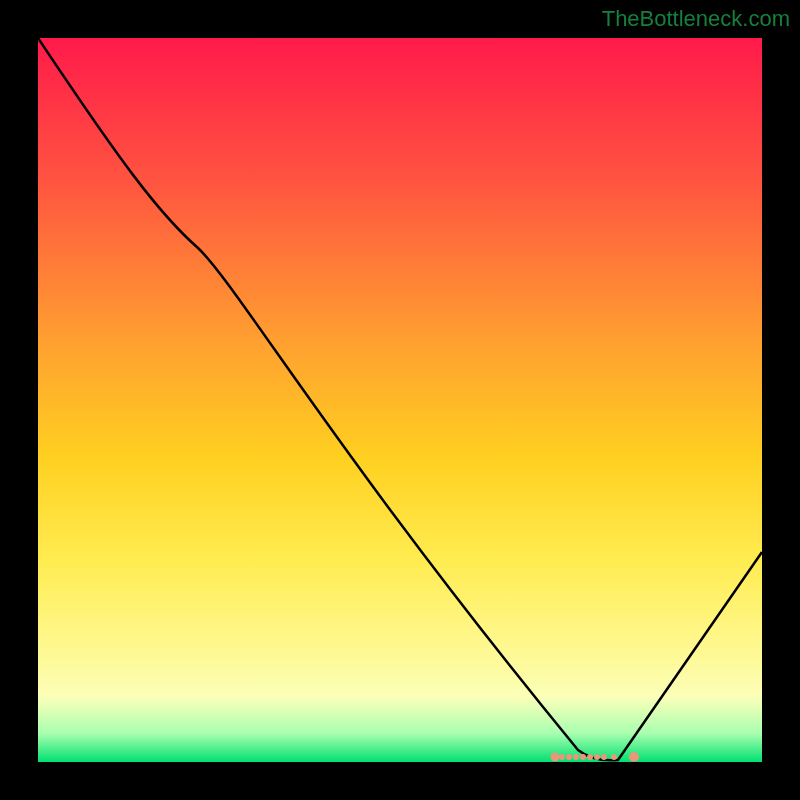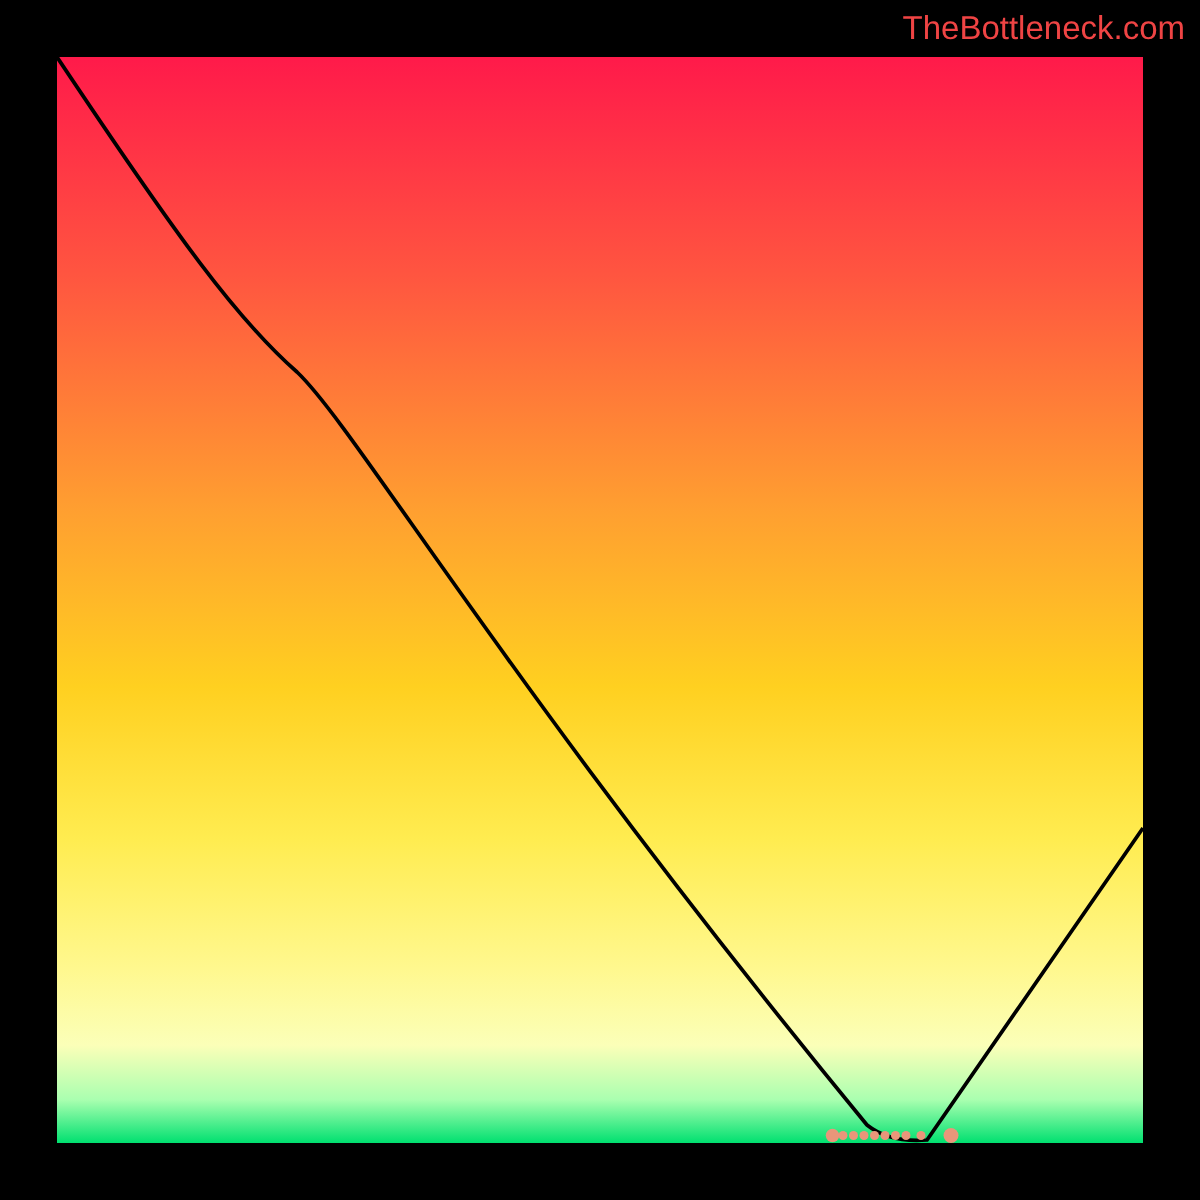--- a/index.html
+++ b/index.html
@@ -14,21 +14,21 @@
   .container {
     position: relative;
     width: 800px;
     height: 800px;
     background: #000;
   }
   .watermark {
     position: absolute;
     top: 6px;
     right: 10px;
-    color: #ef4444;
+    color: #15803d;
     font-size: 22px;
     font-weight: 500;
     z-index: 10;
   }
   .plot-area {
     position: absolute;
     left: 38px;
     top: 38px;
     width: 724px;
     height: 724px;

